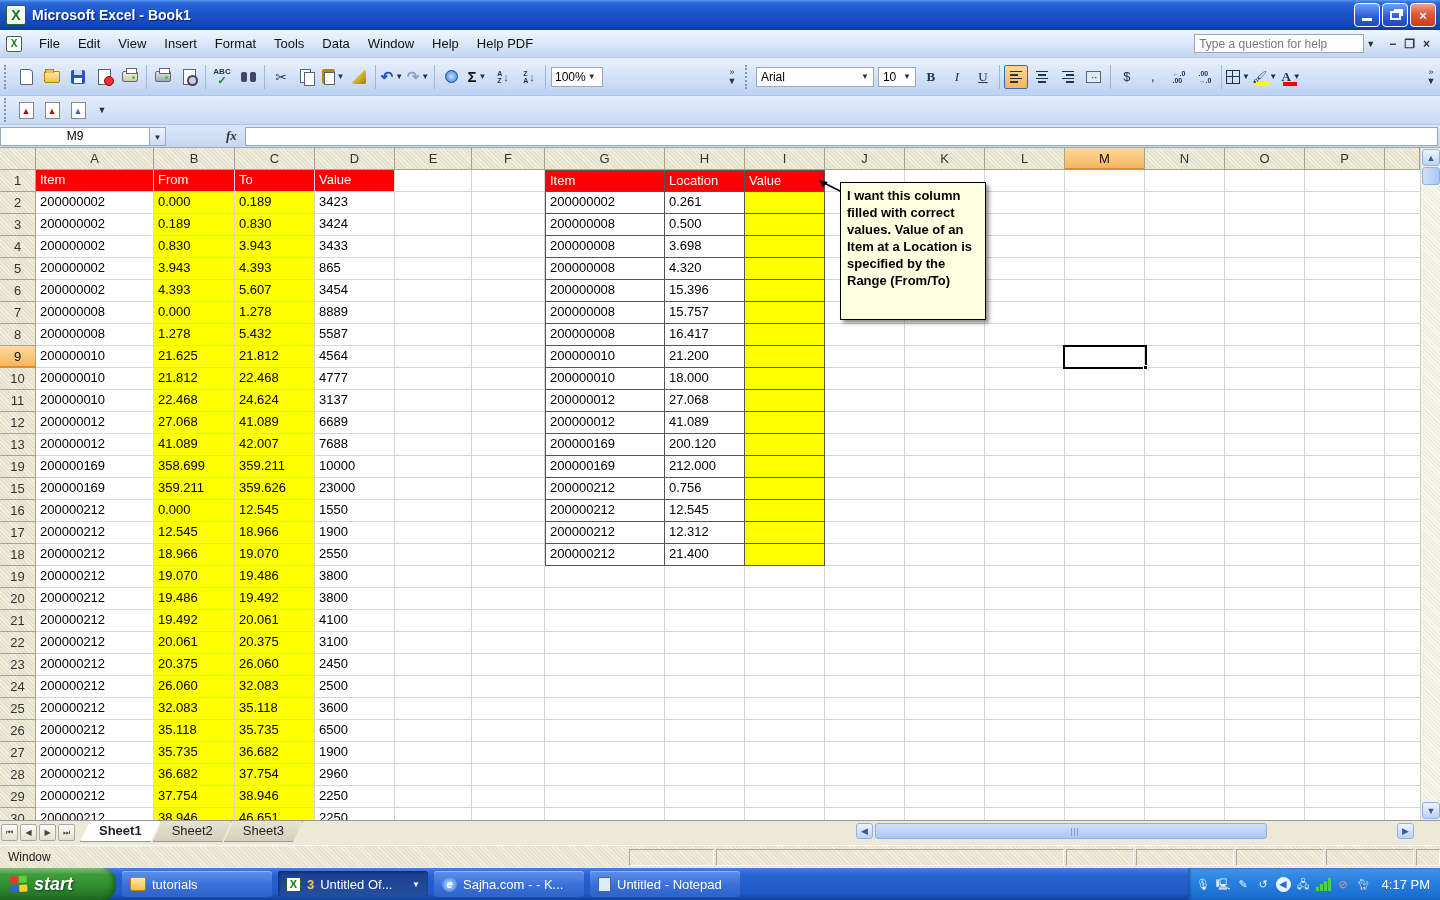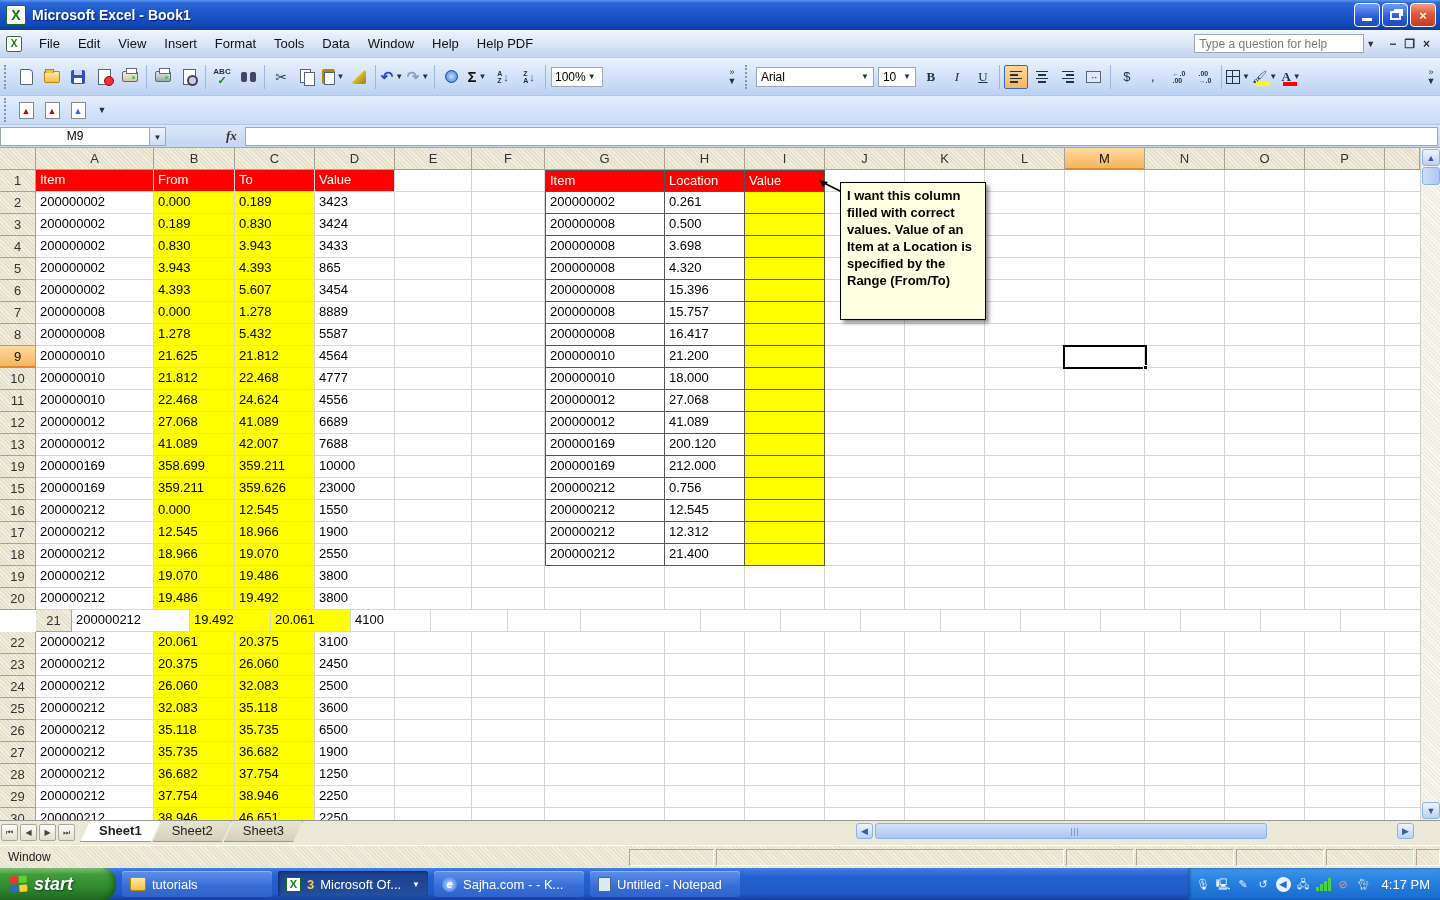--- a/index.html
+++ b/index.html
@@ -640,21 +640,21 @@
       <div class="cell" style="width: 80px;"></div>
       <div class="cell" style="width: 80px;"></div>
       <div class="cell" style="width: 80px;"></div>
       <div class="cell filler" style="width: 35px;"></div>
     </div>
     <div class="grid-row">
       <div class="hdr-cell" style="width: 36px;">11</div>
       <div class="cell" style="width: 118px;">200000010</div>
       <div class="cell c-yellow" style="width: 81px;">22.468</div>
       <div class="cell c-yellow" style="width: 80px;">24.624</div>
-      <div class="cell" style="width: 80px;">4556</div>
+      <div class="cell" style="width: 80px;">3137</div>
       <div class="cell" style="width: 77px;"></div>
       <div class="cell" style="width: 73px;"></div>
       <div class="cell tbl-b tbl-left" style="width: 120px;">200000012</div>
       <div class="cell tbl-b" style="width: 80px;">27.068</div>
       <div class="cell c-yellow tbl-b" style="width: 80px;"></div>
       <div class="cell" style="width: 80px;"></div>
       <div class="cell" style="width: 80px;"></div>
       <div class="cell" style="width: 80px;"></div>
       <div class="cell" style="width: 80px;"></div>
       <div class="cell" style="width: 80px;"></div>
@@ -836,21 +836,21 @@
       <div class="cell" style="width: 80px;"></div>
       <div class="cell" style="width: 80px;"></div>
       <div class="cell" style="width: 80px;"></div>
       <div class="cell" style="width: 80px;"></div>
       <div class="cell" style="width: 80px;"></div>
       <div class="cell" style="width: 80px;"></div>
       <div class="cell" style="width: 80px;"></div>
       <div class="cell filler" style="width: 35px;"></div>
     </div>
     <div class="grid-row">
-      <div class="hdr-cell" style="width: 36px; margin-left: 36px;">21</div>
+      <div class="hdr-cell" style="width: 36px;">21</div>
       <div class="cell" style="width: 118px;">200000212</div>
       <div class="cell c-yellow" style="width: 81px;">19.492</div>
       <div class="cell c-yellow" style="width: 80px;">20.061</div>
       <div class="cell" style="width: 80px;">4100</div>
       <div class="cell" style="width: 77px;"></div>
       <div class="cell" style="width: 73px;"></div>
       <div class="cell" style="width: 120px;"></div>
       <div class="cell" style="width: 80px;"></div>
       <div class="cell" style="width: 80px;"></div>
       <div class="cell" style="width: 80px;"></div>
@@ -980,21 +980,21 @@
       <div class="cell" style="width: 80px;"></div>
       <div class="cell" style="width: 80px;"></div>
       <div class="cell" style="width: 80px;"></div>
       <div class="cell filler" style="width: 35px;"></div>
     </div>
     <div class="grid-row">
       <div class="hdr-cell" style="width: 36px;">28</div>
       <div class="cell" style="width: 118px;">200000212</div>
       <div class="cell c-yellow" style="width: 81px;">36.682</div>
       <div class="cell c-yellow" style="width: 80px;">37.754</div>
-      <div class="cell" style="width: 80px;">1250</div>
+      <div class="cell" style="width: 80px;">2960</div>
       <div class="cell" style="width: 77px;"></div>
       <div class="cell" style="width: 73px;"></div>
       <div class="cell" style="width: 120px;"></div>
       <div class="cell" style="width: 80px;"></div>
       <div class="cell" style="width: 80px;"></div>
       <div class="cell" style="width: 80px;"></div>
       <div class="cell" style="width: 80px;"></div>
       <div class="cell" style="width: 80px;"></div>
       <div class="cell" style="width: 80px;"></div>
       <div class="cell" style="width: 80px;"></div>
@@ -1098,21 +1098,21 @@
     </div>
     <span class="label">start</span>
   </div>
   <div class="task-btn">
     <div class="task-icon ti-folder"></div>
     <span>tutorials</span>
   </div>
   <div class="task-btn pressed">
     <div class="task-icon ti-excel">X</div>
     <span class="count">3</span>
-    <span>Microsoft Of...</span>
+    <span>Untitled Of...</span>
     <span class="dd" style="color:#fff;margin-left:auto">▼</span>
   </div>
   <div class="task-btn">
     <div class="task-icon ti-ie">e</div>
     <span>Sajha.com - - K...</span>
   </div>
   <div class="task-btn">
     <div class="task-icon ti-notepad"></div>
     <span>Untitled - Notepad</span>
   </div>

